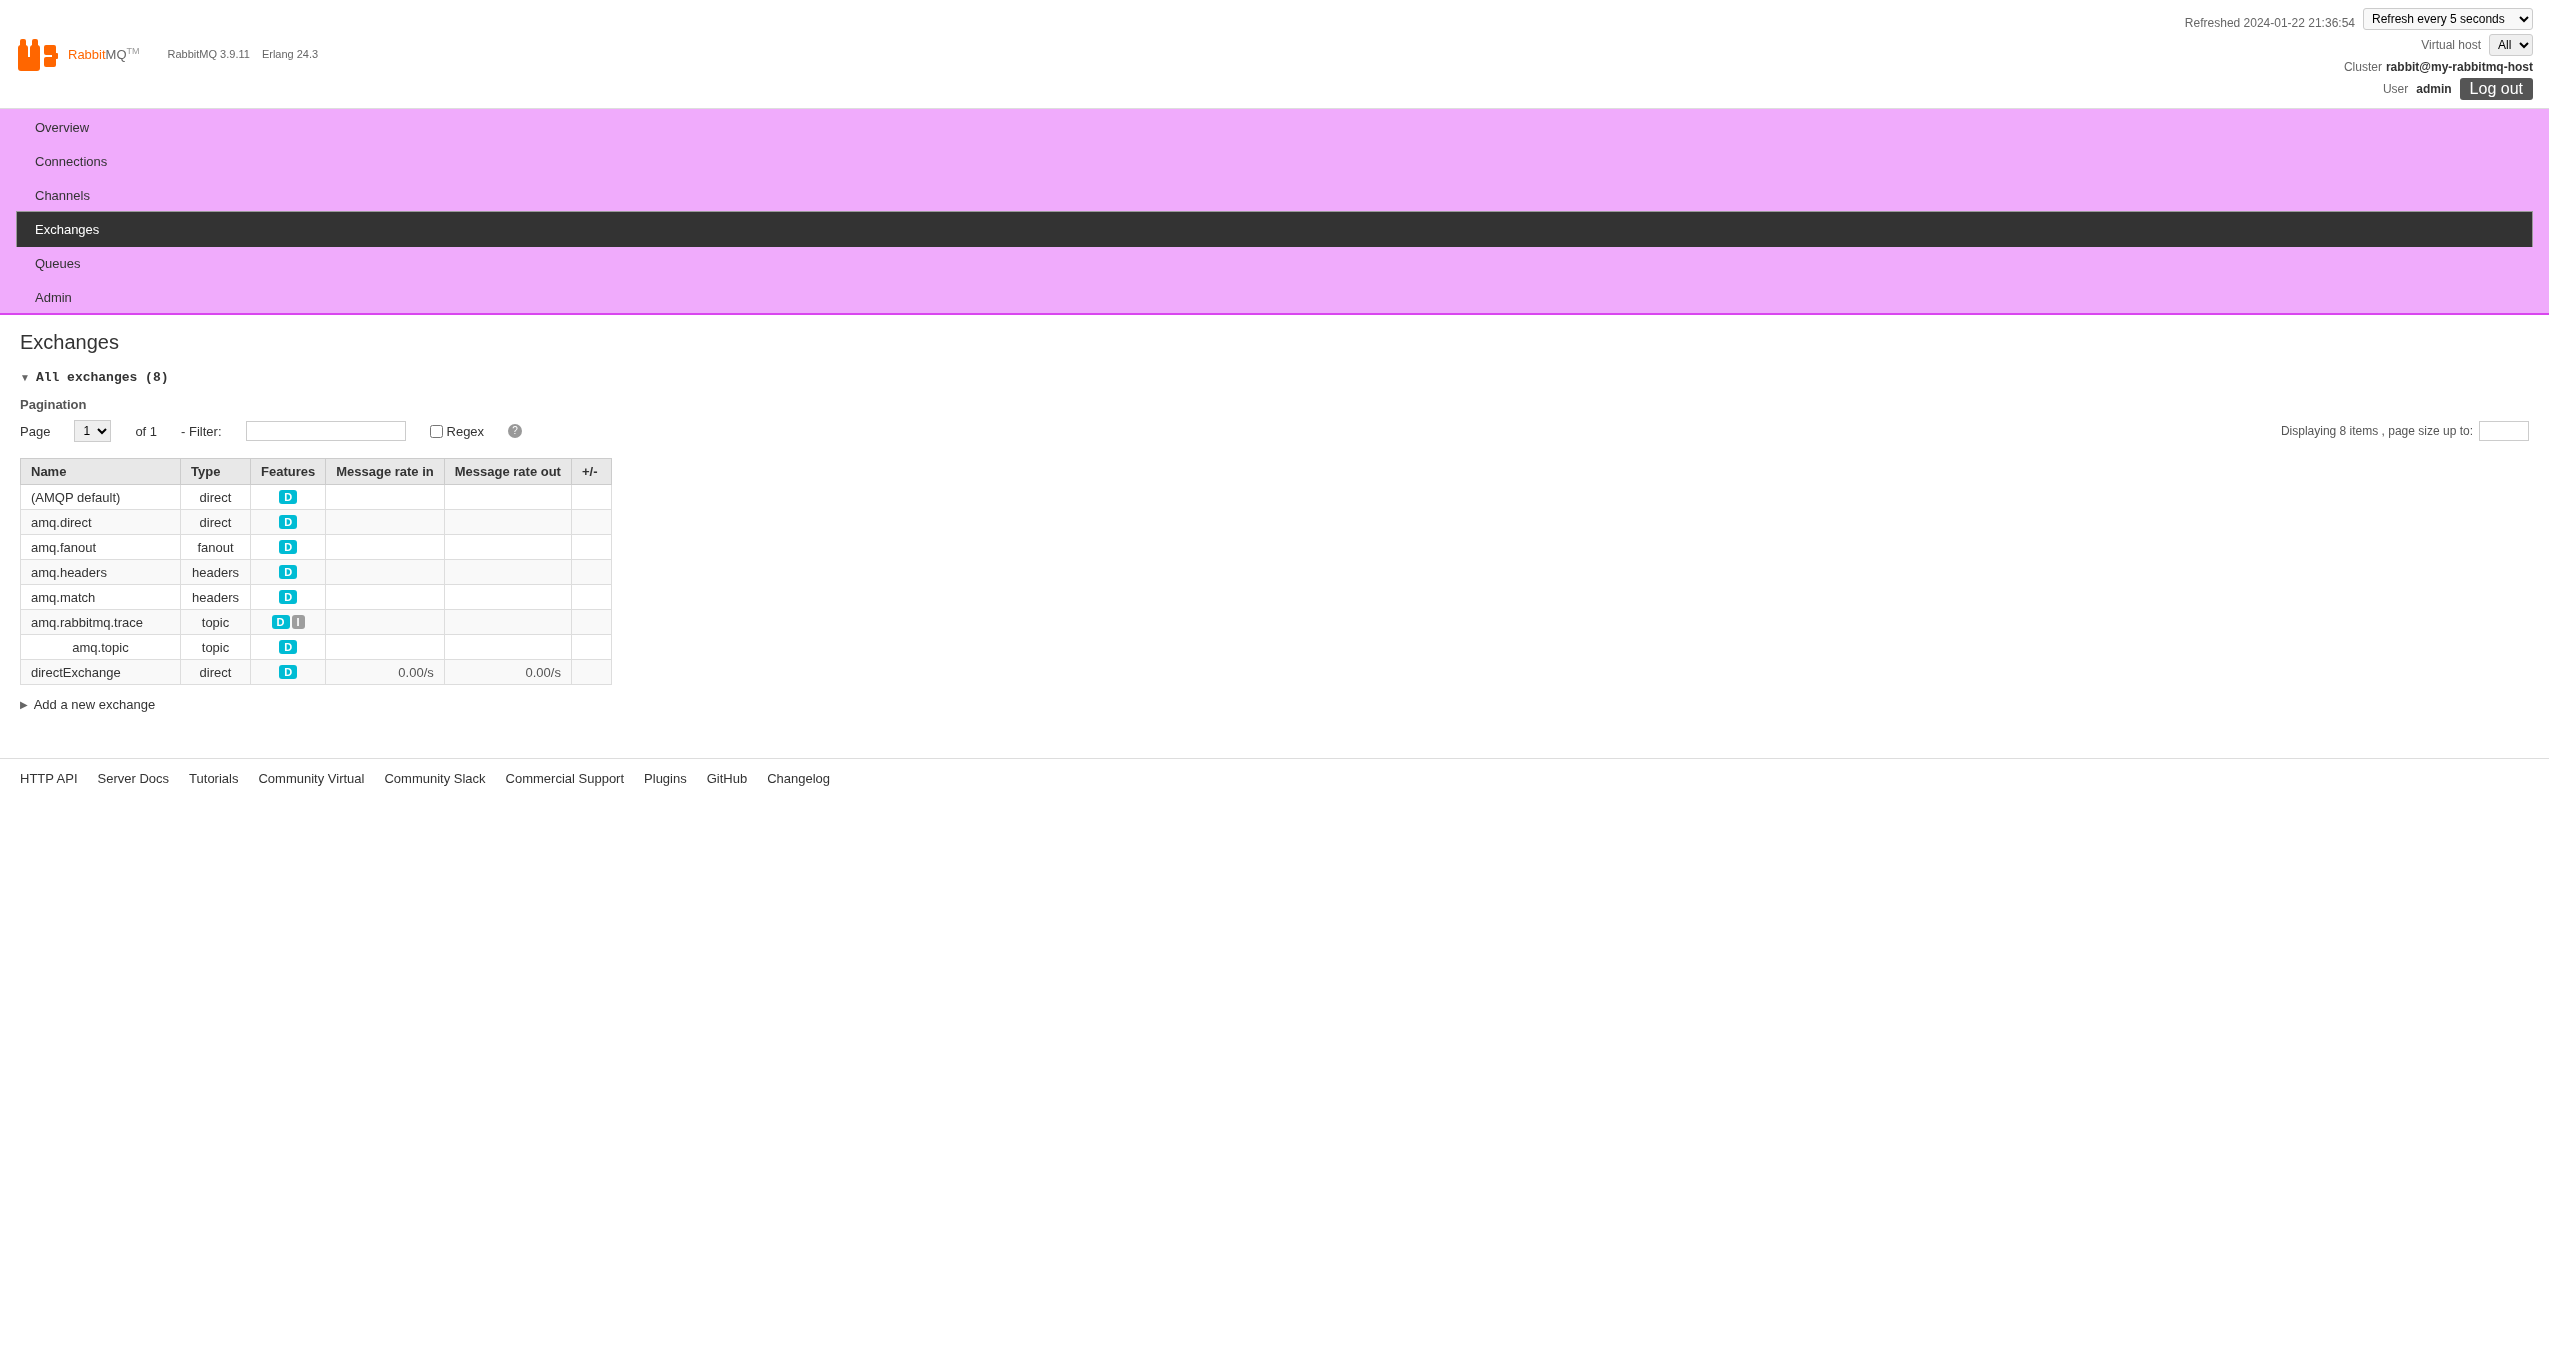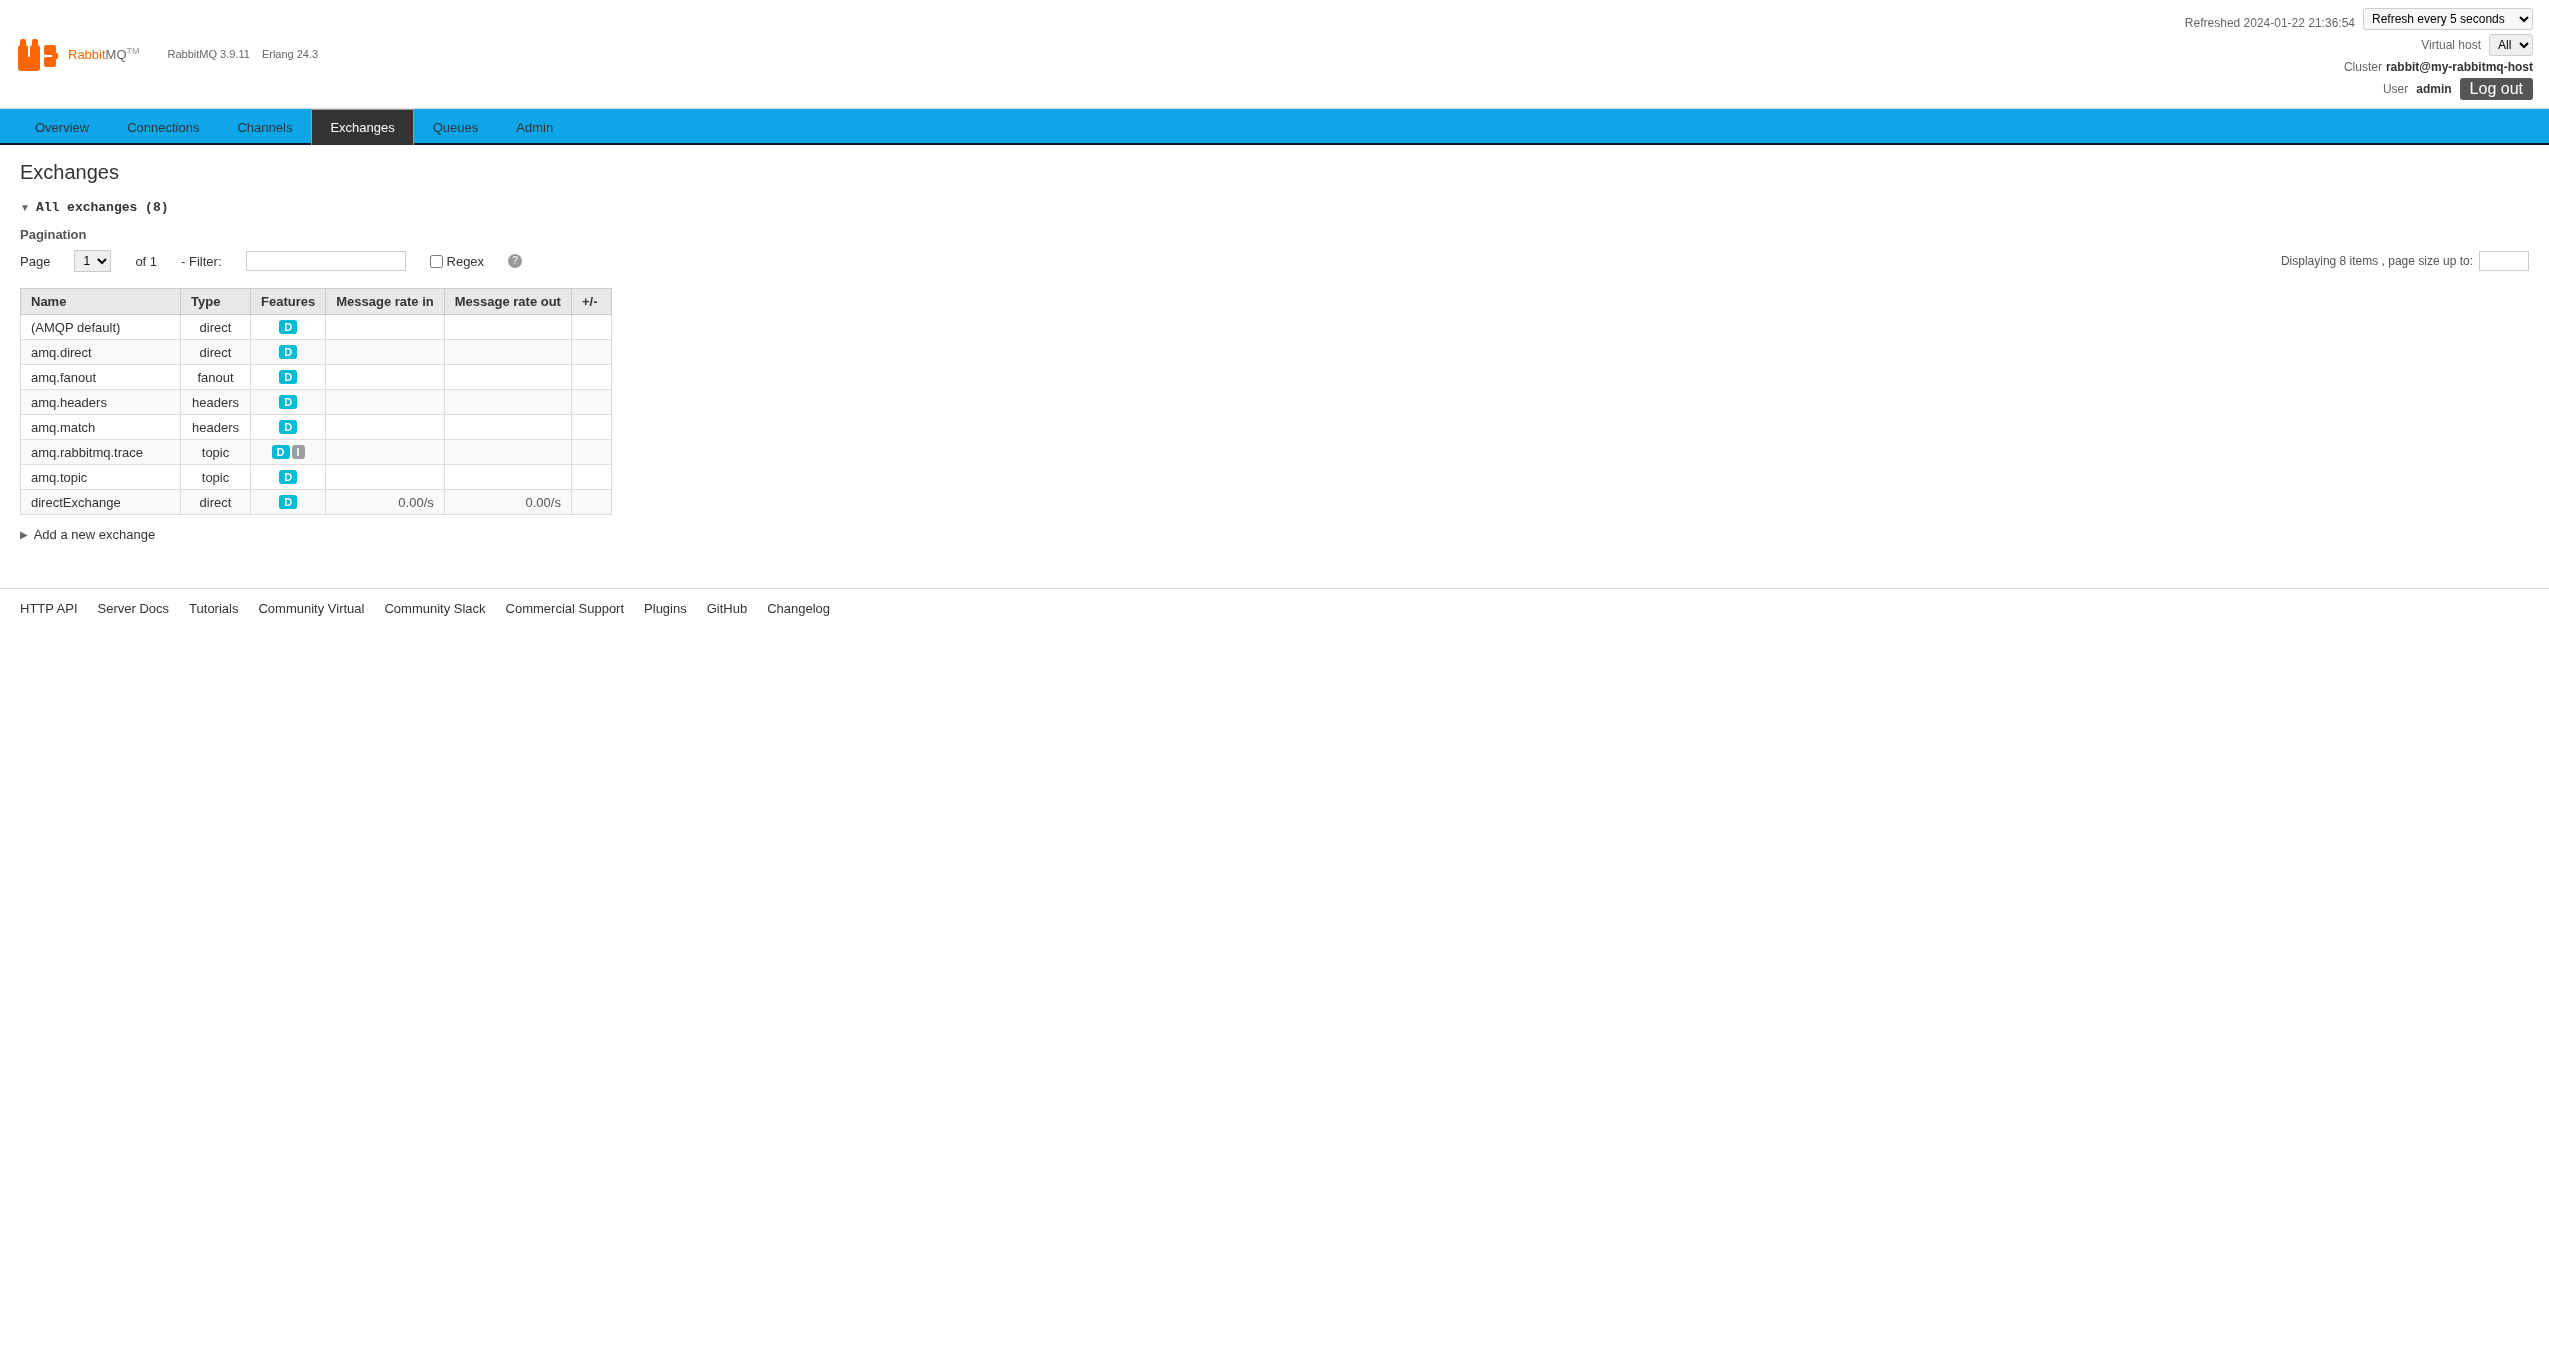--- a/index.html
+++ b/index.html
@@ -22,21 +22,21 @@
     .vhost-label { color: #666; }
     .vhost-select { font-size: 12px; padding: 2px 4px; border: 1px solid #ccc; border-radius: 3px; }
     .cluster-row { display: flex; align-items: center; gap: 4px; color: #666; }
     .cluster-name { font-weight: bold; color: #333; }
     .user-row { display: flex; align-items: center; gap: 8px; }
     .user-label { color: #666; }
     .user-name { font-weight: bold; }
     .logout-btn { padding: 2px 10px; background: #555; color: #fff; border: none; border-radius: 3px; cursor: pointer; font-size: 16px; }
 
     
-    #nav { display: flex; border-bottom: 2px solid #0f172a; background: #0ea5e9; padding: 0 16px; }
+    #nav { display: flex; border-bottom: 2px solid #d946ef; background: #f0abfc; padding: 0 16px; flex-direction: column; }
     .nav-item { padding: 10px 18px; cursor: pointer; font-size: 13px; border: 1px solid transparent; border-bottom: none; margin-bottom: -2px; text-decoration: none; color: #333; }
     .nav-item.active { background: #333; color: #fff; border-color: #999; border-bottom-color: #333; }
 
     
     #main { padding: 16px 20px; }
     .page-title { font-size: 20px; font-weight: normal; margin-bottom: 12px; color: #333; }
 
     
     .section-header { display: flex; align-items: center; gap: 6px; cursor: pointer; padding: 4px 0; margin-bottom: 8px; }
     .collapse-arrow { font-size: 10px; color: #666; }
@@ -232,21 +232,21 @@
         </tr>
         <tr style="background: rgb(240, 240, 240);">
           <td style="cursor: pointer;"><a style="color: rgb(51, 51, 51); text-decoration: none;">amq.rabbitmq.trace</a></td>
           <td style="text-align: center;">topic</td>
           <td style="text-align: center;"><span class="feature-badge badge-d">D</span><span class="feature-badge badge-i">I</span></td>
           <td style="text-align: right; color: rgb(85, 85, 85);"></td>
           <td style="text-align: right; color: rgb(85, 85, 85);"></td>
           <td style="text-align: center;"></td>
         </tr>
         <tr>
-          <td style="cursor: pointer;"><a style="color: rgb(51, 51, 51); text-decoration: none;">amq.topic</a></td>
+          <td style="cursor: pointer; text-align: center;"><a style="color: rgb(51, 51, 51); text-decoration: none;">amq.topic</a></td>
           <td style="text-align: center;">topic</td>
           <td style="text-align: center;"><span class="feature-badge badge-d">D</span></td>
           <td style="text-align: right; color: rgb(85, 85, 85);"></td>
           <td style="text-align: right; color: rgb(85, 85, 85);"></td>
           <td style="text-align: center;"></td>
         </tr>
         <tr style="background: rgb(240, 240, 240);">
           <td style="cursor: pointer;"><a style="color: rgb(51, 51, 51); text-decoration: none;">directExchange</a></td>
           <td style="text-align: center;">direct</td>
           <td style="text-align: center;"><span class="feature-badge badge-d">D</span></td>

